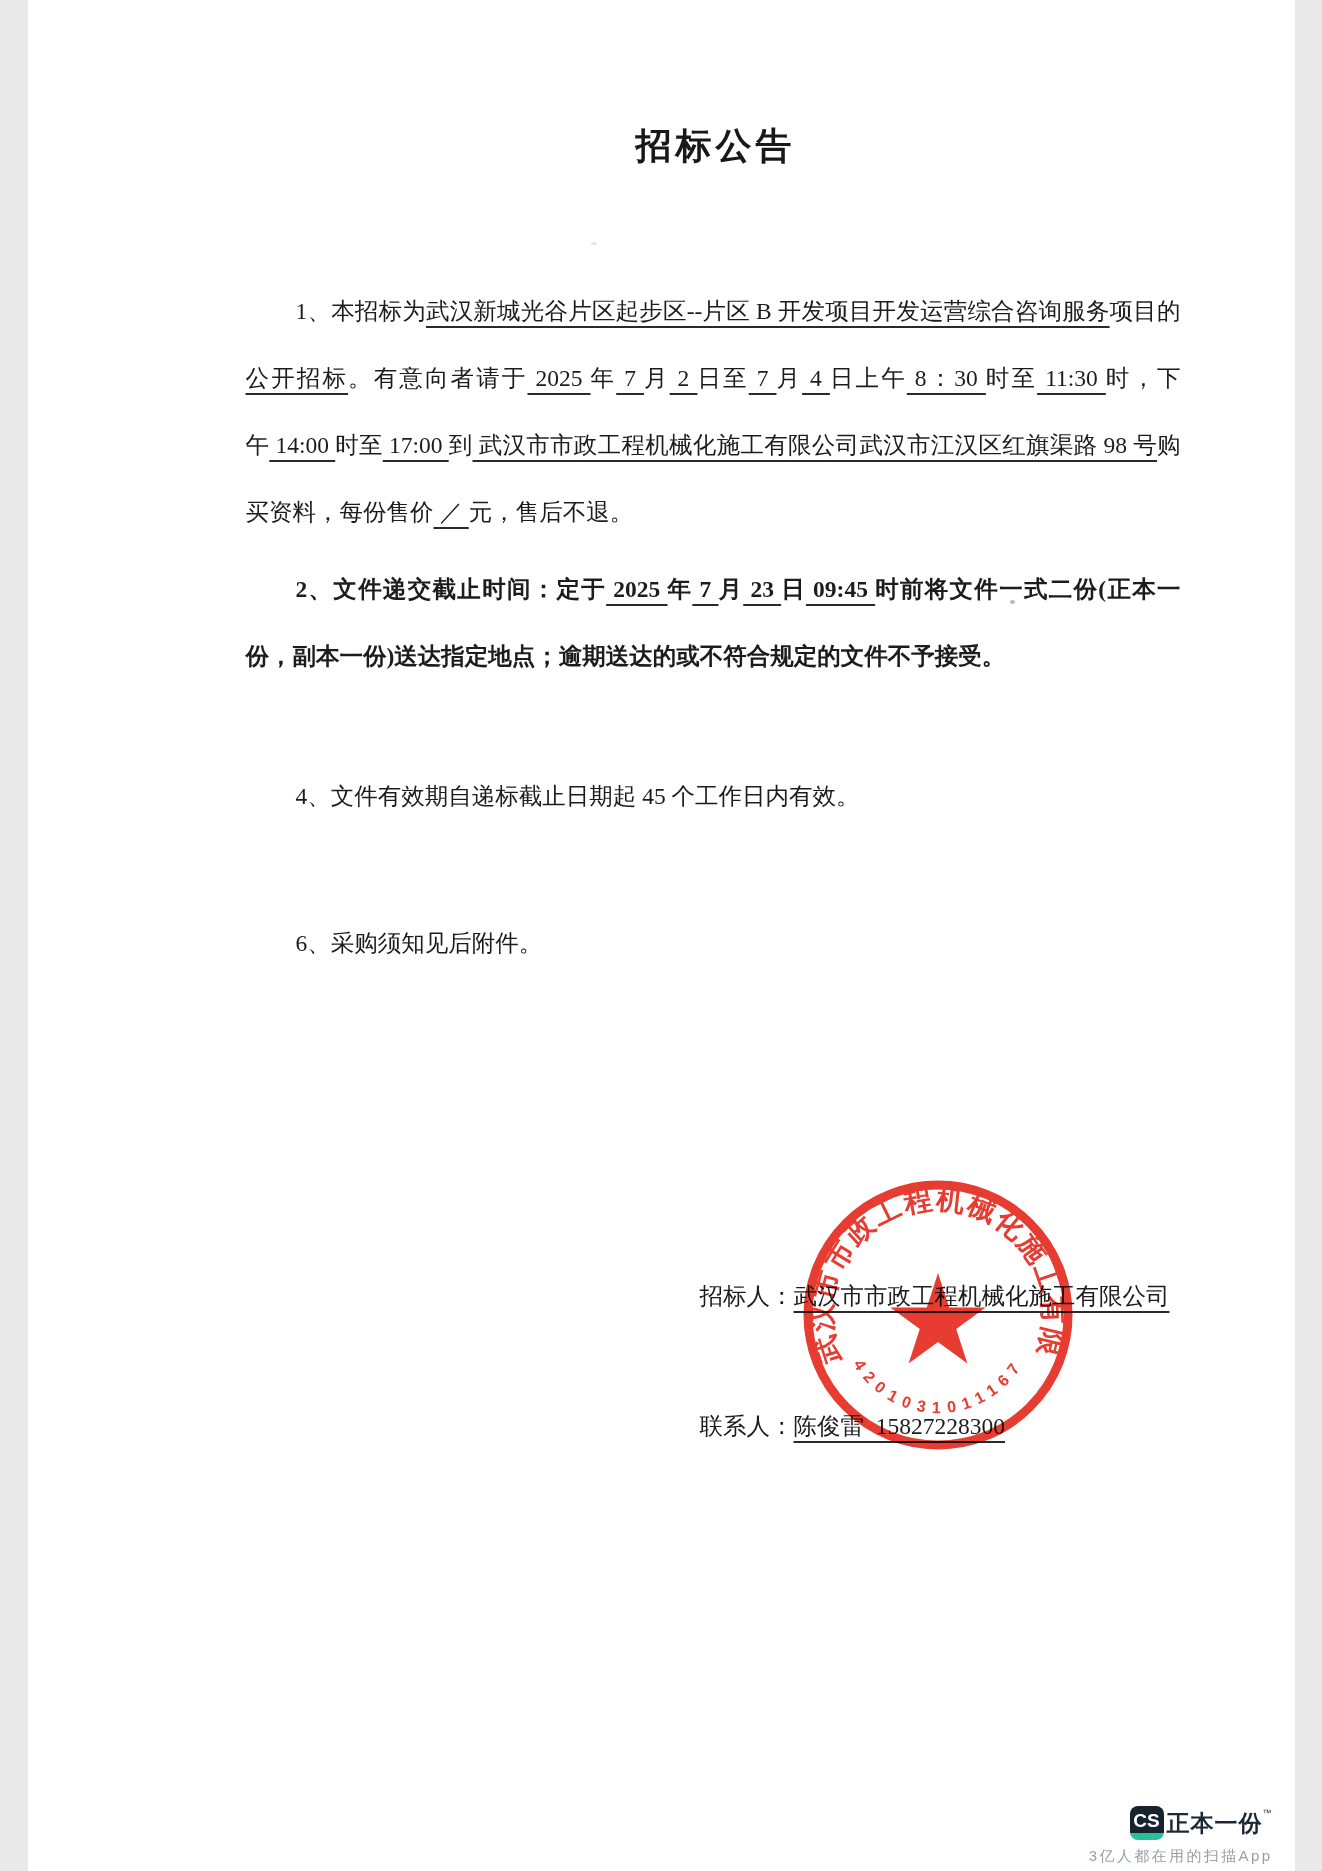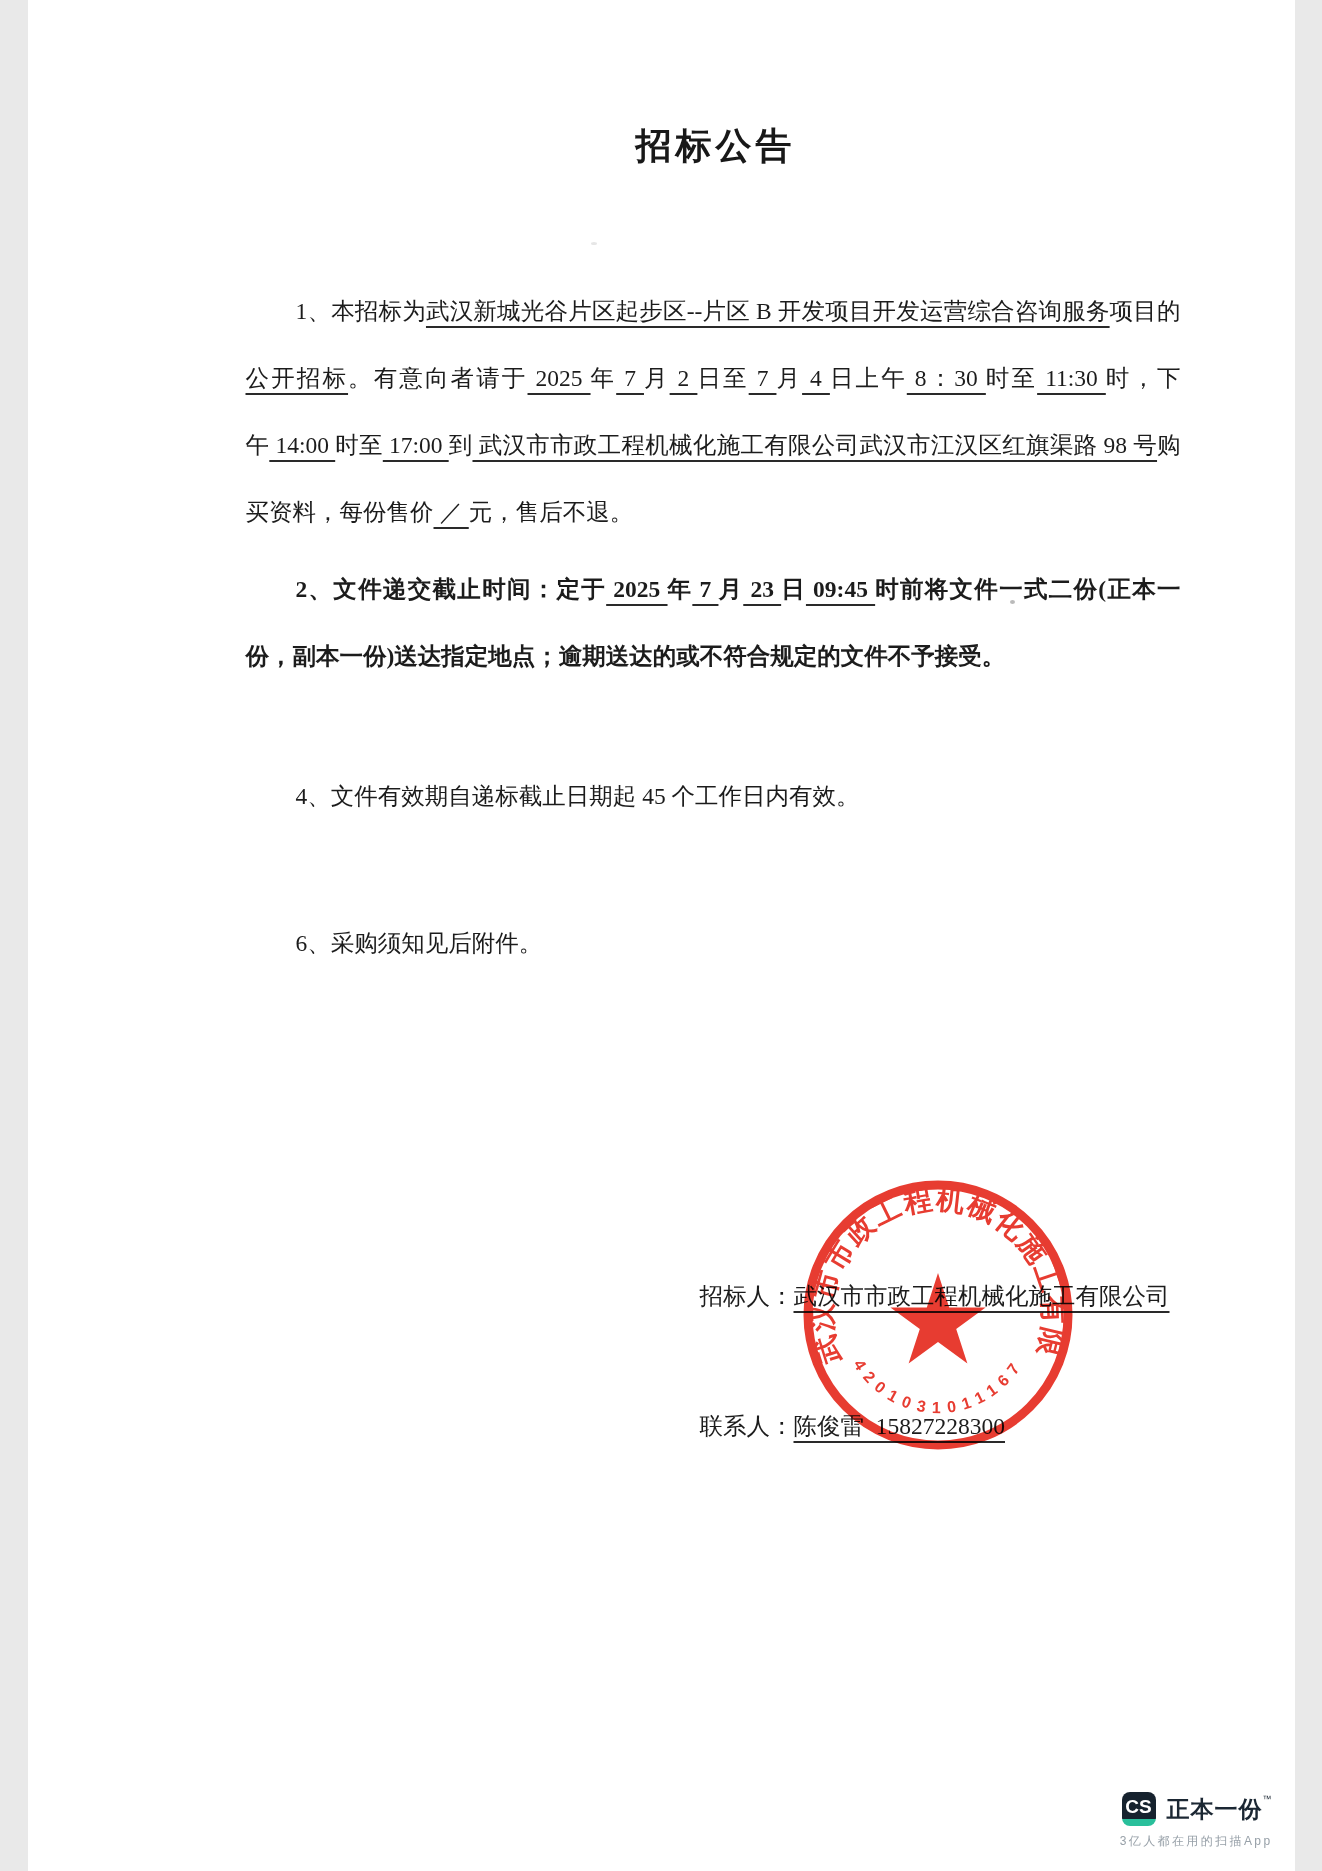--- a/index.html
+++ b/index.html
@@ -60,35 +60,35 @@
     font-size:16px; font-weight:600;
   }
   .speck { position:absolute; background:#8c8c8c; border-radius:50%; }
   .speck-a { left:982px; top:600px; width:5px; height:4px; opacity:0.6; }
   .speck-b { left:563px; top:242px; width:6px; height:3px; opacity:0.22; }
   .wm {
     position:absolute; right:22px; top:1792px;
     display:flex; flex-direction:column; align-items:flex-end;
     font-family:"Liberation Sans","DejaVu Sans",sans-serif;
   }
-  .wm-row { display:flex; align-items:center; gap:11px; }
+  .wm-row { display:flex; align-items:center; gap:3px;margin-top:14px; }
   .wm-logo {
     width:34px; height:34px; border-radius:8px;
     background:linear-gradient(180deg,#16222e 80%,#29bf9b 80%);
     color:#ffffff; font-weight:bold; font-size:19px;
     display:flex; align-items:center; justify-content:center;
     padding-bottom:5px; box-sizing:border-box;
   }
   .wm-name {
     font-size:23px; font-weight:700; color:#1b2733; letter-spacing:1px;
   }
   .wm-name sup { font-size:9px; font-weight:400; vertical-align:top; }
   .wm-tagline {
     margin-top:7px;
-    font-size:12px; color:#97a0a8; letter-spacing:2.4px;
+    font-size:15px; color:#97a0a8; letter-spacing:2.4px;
   }
 </style>
 </head>
 <body>
 
 <div class="page">
 
   <div class="title">招标公告</div>
 
   <div class="speck speck-a"></div>

